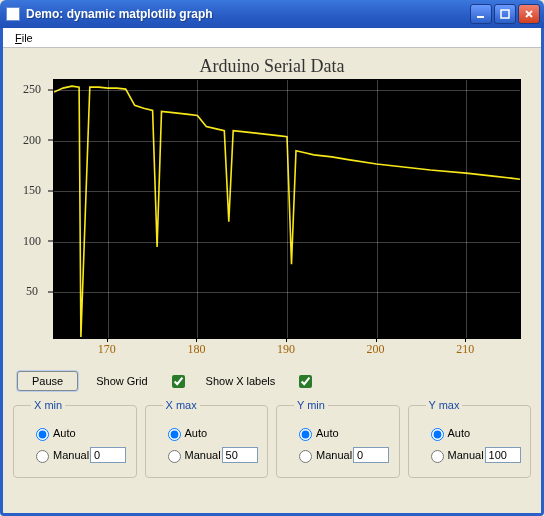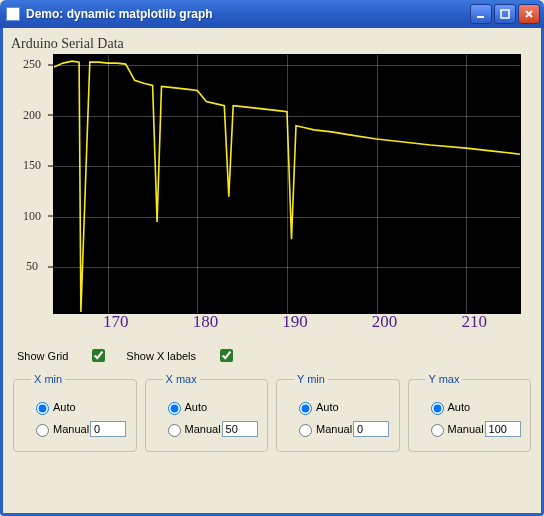--- a/index.html
+++ b/index.html
@@ -59,22 +59,23 @@
     border-radius: 0 0 4px 4px;
     display: flex;
     flex-direction: column;
   }
   .plot-area {
     margin: 6px 8px 4px 8px;
     background: #ece9d8;
     position: relative;
   }
   .plot-title {
+    text-align: center;
     font-family: serif;
-    font-size: 14px;
+    font-size: 18px;
     color: #333;
     margin: 2px 0 2px 0;
   }
   .axes-wrap {
     position: relative;
     height: 260px;
     margin-left: 42px;
     margin-right: 12px;
     margin-bottom: 22px;
   }
@@ -99,23 +100,22 @@
     position: absolute;
     right: -6px; top: 50%;
     width: 5px; height: 1px;
     background: #000;
   }
   .xtick {
     position: absolute;
     bottom: -18px;
     transform: translateX(-50%);
     font-family: serif;
-    font-size: 17px;
-    color: #4c1d95;
-    margin-left: 9px;
+    font-size: 12px;
+    color: #a16207;
   }
   .xtick::before {
     content: "";
     position: absolute;
     left: 50%; top: -5px;
     width: 1px; height: 5px;
     background: #000;
   }
   .grid-h, .grid-v {
     position: absolute;
@@ -187,20 +187,23 @@
     </div>
     <div class="win-btn close">
       <svg width="10" height="10">
           <path d="M2 2 L8 8 M8 2 L2 8" stroke="#fff" stroke-width="1.8"></path>
         </svg>
     </div>
   </div>
 </div>
 
 <div class="client">
+  <div class="menubar">
+    <div class="menu-item"><u>F</u><span id="file-rest">ile</span></div>
+  </div>
 
   <div class="plot-area">
     <div class="plot-title">Arduino Serial Data</div>
     <div class="axes-wrap">
       <div class="axes" id="axes">
         <svg class="line-svg" id="line-svg" preserveAspectRatio="none" viewBox="0 0 466 258">
             <path d="M0.0 12.1 L9.0 8.1 L17.9 6.1 L25.1 7.1 L26.9 257.0 L35.8 7.1 L44.8 7.1 L53.8 8.1 L62.7 8.1 L71.7 9.1 L80.7 25.3 L89.6 28.3 L98.6 30.4 L103.1 166.9 L107.5 31.4 L116.5 32.4 L125.5 33.4 L134.4 34.4 L143.4 35.4 L152.3 46.5 L161.3 48.6 L170.3 50.6 L174.8 141.6 L179.2 50.6 L188.2 51.6 L197.2 52.6 L206.1 53.6 L215.1 54.6 L224.0 55.6 L233.0 56.7 L237.5 184.1 L242.0 70.8 L250.9 72.8 L259.9 74.9 L277.8 76.9 L295.7 79.9 L322.6 84.0 L349.5 87.0 L376.4 90.0 L412.2 93.1 L439.1 96.1 L457.0 98.1 L466.0 99.2 " stroke="#f8e818" stroke-width="1.6" fill="none"></path>
           </svg>
       <div class="grid-h" style="top: 212.471px;"></div>
           <div class="grid-h" style="top: 161.882px;"></div>
@@ -220,20 +223,21 @@
         <div class="ytick" style="top: 10.1176px;">250</div>
         <div class="xtick" style="left: 53.7692px;">170</div>
         <div class="xtick" style="left: 143.385px;">180</div>
         <div class="xtick" style="left: 233px;">190</div>
         <div class="xtick" style="left: 322.615px;">200</div>
         <div class="xtick" style="left: 412.231px;">210</div>
       </div>
   </div>
 
   <div class="controls">
+    <button class="pause">Pause</button>
     <label class="chk">
       <span>Show Grid</span>
       <input type="checkbox" id="chk-grid" checked="" style="">
     </label>
     <label class="chk">
       <span>Show X labels</span>
       <input type="checkbox" id="chk-xlab" checked="" style="">
     </label>
   </div>
 

